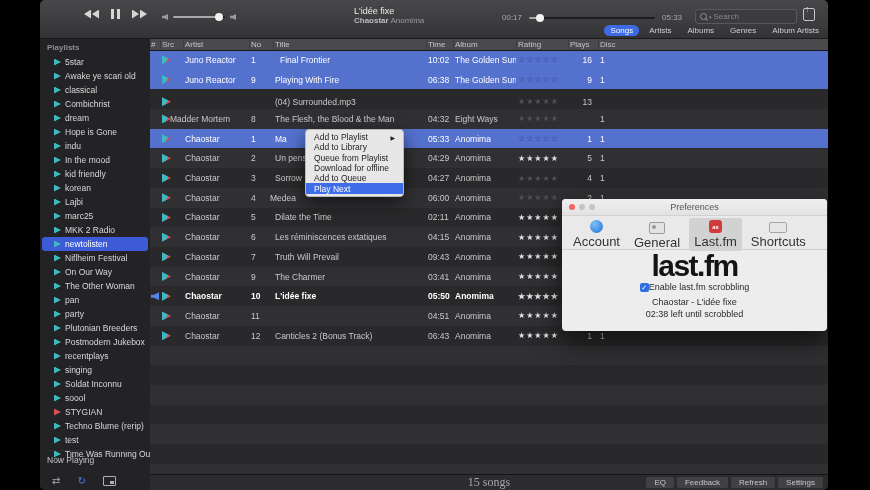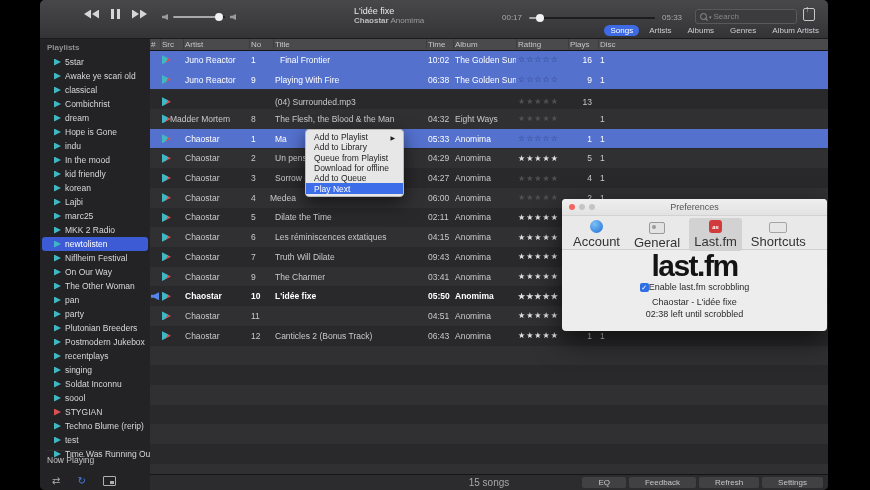--- a/index.html
+++ b/index.html
@@ -67,23 +67,23 @@
   .row.sel .cell{color:#fff;}
   .row.playing .cell{color:#fff;font-weight:bold;}
   .srctri{width:9px;height:9px;clip-path:polygon(0 0,100% 50%,0 100%);background:linear-gradient(115deg,#3fb8c4 55%,#d95050 55%);}
   .spkblue{width:8px;height:8px;background:#5585e8;clip-path:polygon(0 32%,38% 32%,100% 0,100% 100%,38% 68%,0 68%);}
   .stars{letter-spacing:1px;font-size:8px;}
   .st-outline{color:#263a73;} .row.sel .st-outline{color:#2c3d78;}
   .st-dim{color:#515154;} .st-filled{color:#e2e2e4;}
 
   
   .statusbar{position:absolute;left:110px;right:0;bottom:0;height:15px;background:#2c2c2e;border-top:1px solid #151517;z-index:20;display:flex;align-items:center;}
-  .songcount{position:absolute;left:50%;transform:translateX(-50%);font-size:10px;color:#a8a8aa;}
+  .songcount{position:absolute;left:50%;transform:translateX(-50%);font-size:12px;color:#a8a8aa;font-family:Liberation Serif, serif;}
   .sbuttons{position:absolute;right:5px;display:flex;gap:3px;}
-  .sbtn{background:#414144;border-radius:2px;font-size:8px;color:#c6c6c8;padding:1px 16px;line-height:9px;}
+  .sbtn{background:#414144;border-radius:2px;font-size:8px;color:#c6c6c8;padding:1px 8px;line-height:9px;}
 
   
   .cmenu{position:absolute;left:265px;top:129px;width:97px;background:#e7e7e7;border:1px solid #b9b9b9;border-radius:4px;
          box-shadow:0 6px 18px rgba(0,0,0,.55);z-index:40;padding:2px 0;}
   .mitem{font-size:8.5px;color:#1d1d1d;padding:0 8px;height:10.3px;display:flex;align-items:center;justify-content:space-between;white-space:nowrap;}
   .mitem.hl{background:#3e6de9;color:#fff;}
   .subarrow{font-size:6px;color:#1d1d1d;}
 
   
   .prefs{position:absolute;left:522px;top:199px;width:265px;height:132px;background:#ededed;border-radius:4px;
@@ -476,21 +476,21 @@
           <span class="cell" style="left: 420px; width: 22px; justify-content: flex-end;"></span>
           <span class="cell" style="left: 450px; width: 22px;"></span>
         </div>
         <div class="row even" style="top: 197px;">
           <span class="cell" style="left: 1px; width: 9px;"></span>
           <span class="cell" style="left: 12px; width: 20px;">
             <span class="srctri"></span>
           </span>
           <span class="cell" style="left: 35px; width: 64px;">Chaostar</span>
           <span class="cell" style="left: 101px; width: 21px;">7</span>
-          <span class="cell" style="left: 125px; width: 151px;">Truth Will Dilate</span>
+          <span class="cell" style="left: 125px; width: 151px;">Truth Will Prevail</span>
           <span class="cell" style="left: 278px; width: 26px;">09:43</span>
           <span class="cell" style="left: 305px; width: 61px;">Anomima</span>
           <span class="cell" style="left: 368px; width: 56px;">
             <span class="stars st-filled">★★★★★</span>
           </span>
           <span class="cell" style="left: 420px; width: 22px; justify-content: flex-end;"></span>
           <span class="cell" style="left: 450px; width: 22px;"></span>
         </div>
         <div class="row odd" style="top: 216.7px;">
           <span class="cell" style="left: 1px; width: 9px;"></span>

